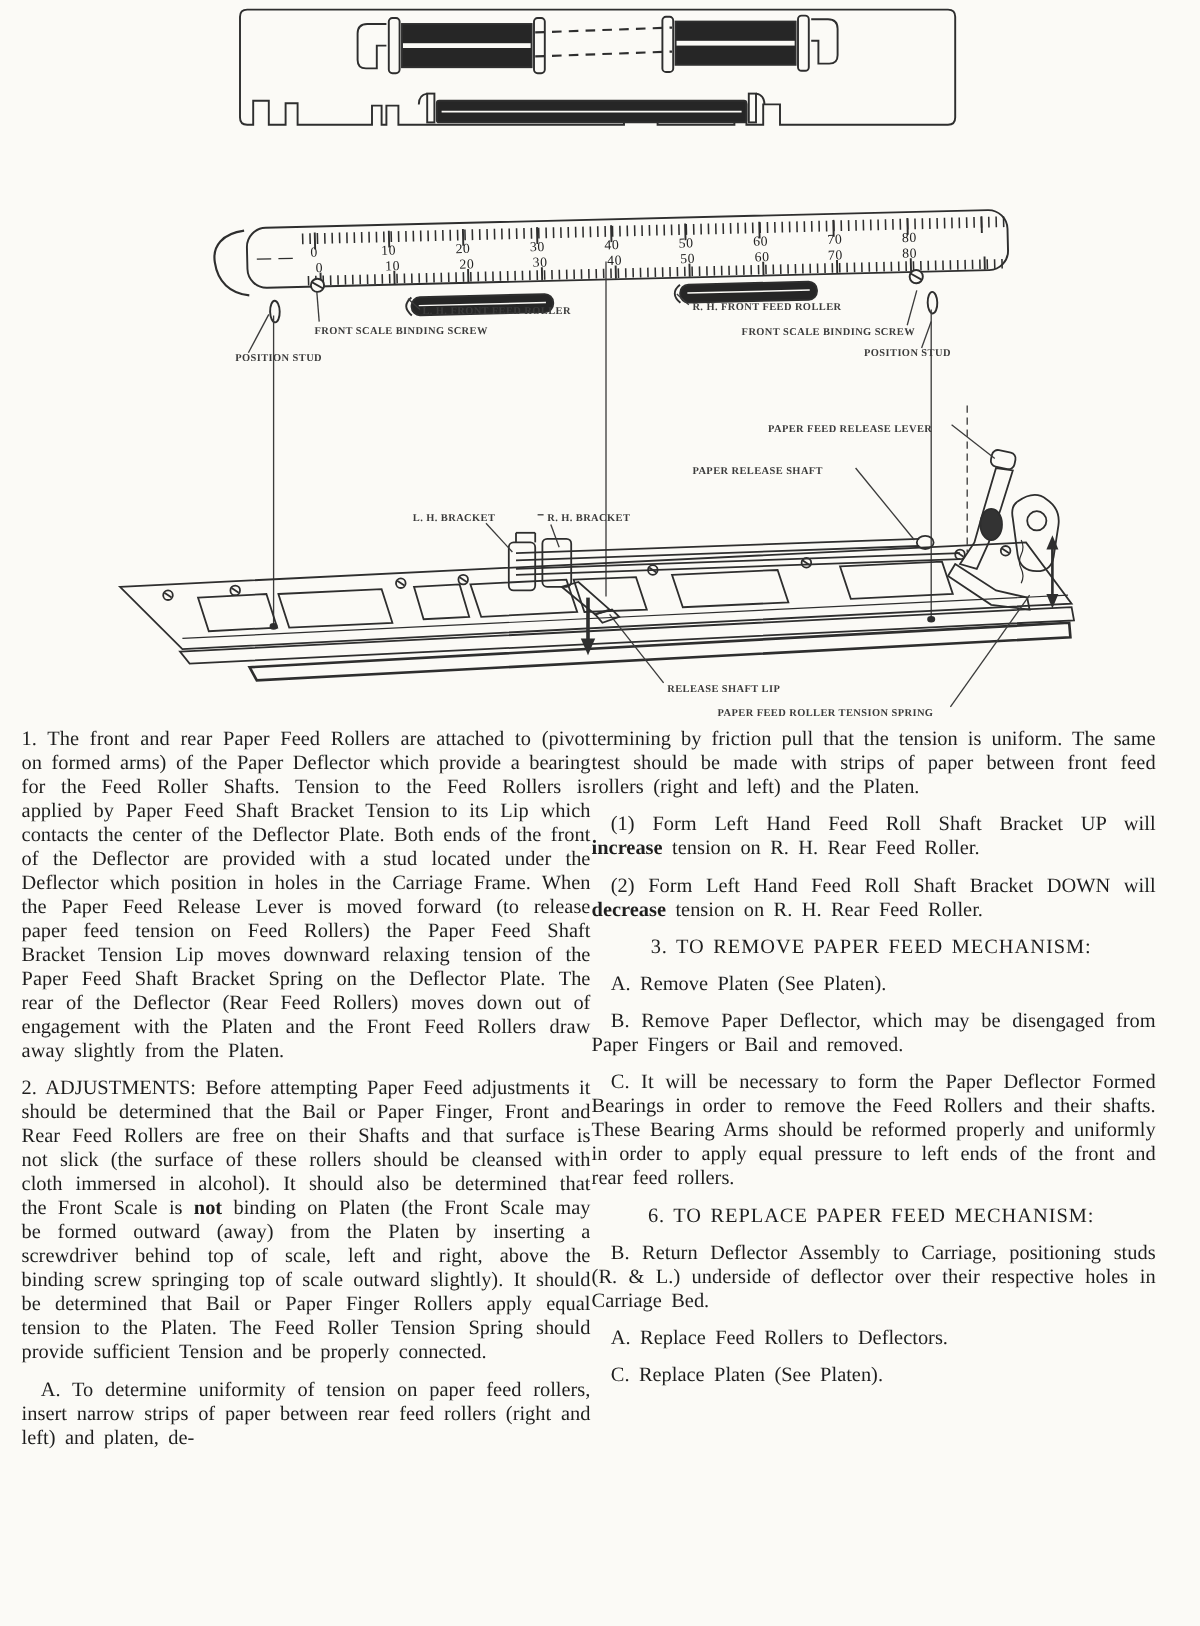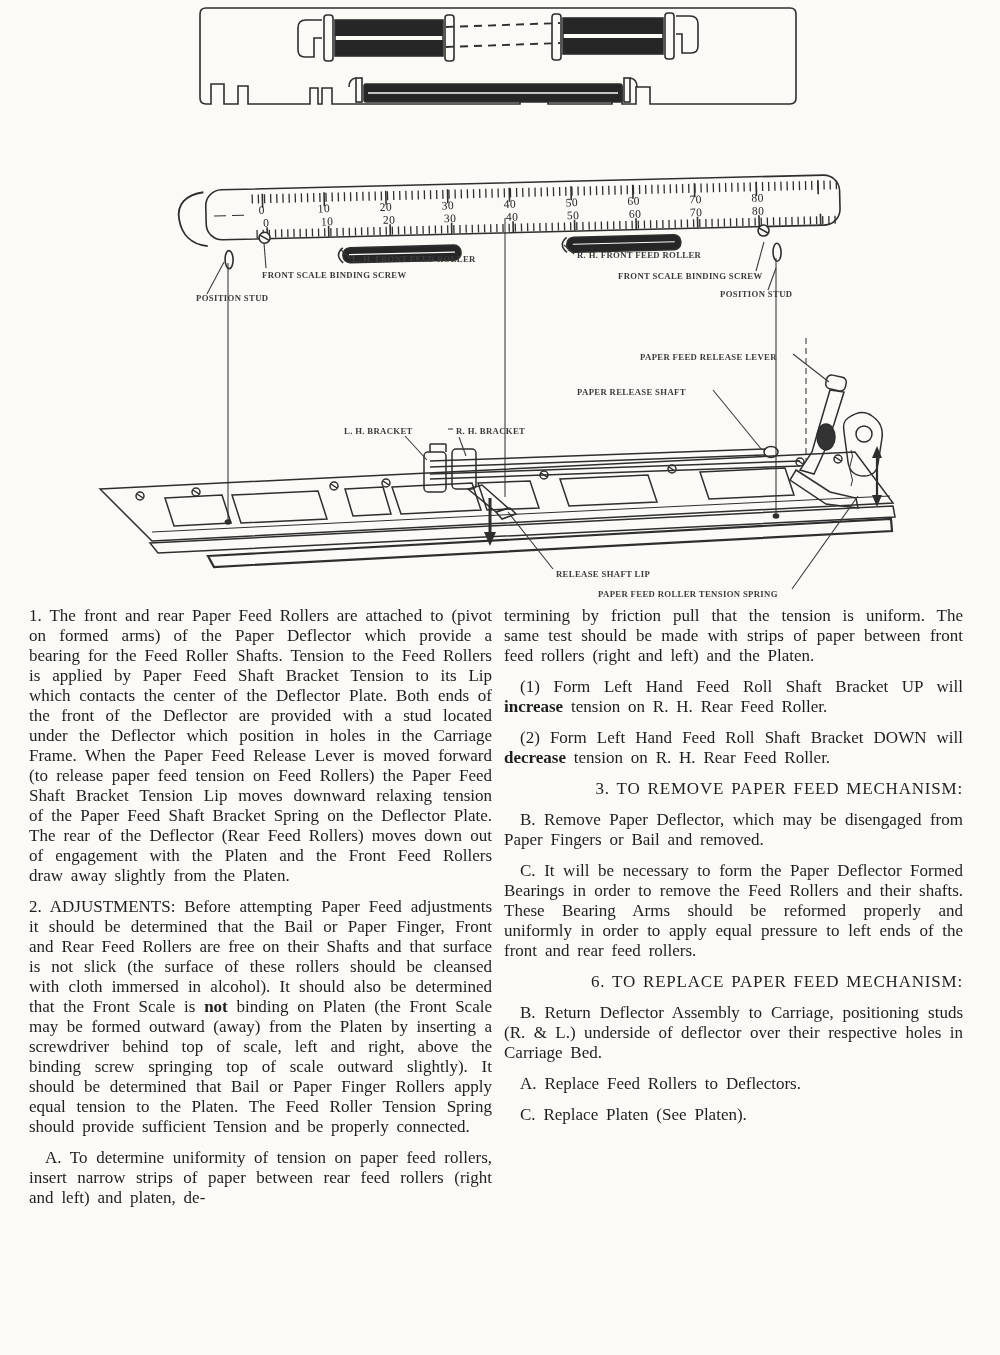--- a/index.html
+++ b/index.html
@@ -19,25 +19,25 @@
     font-family:"Liberation Serif", serif;
     font-size:11.5px; fill:#232323; text-anchor:middle; letter-spacing:0.5px;
   }
   
   .col {
     position:absolute; top:606px; text-align:justify;
     font-size:17px; line-height:20px; word-spacing:3.6px;
   }
   .col-left  { left:14px;  width:478px; }
   .col-right { left:489px; width:474px; }
-  .col p { margin:0 0 11px 15px; }
+  .col p { margin:0 0 11px 4px; }
   .ind { text-indent:16px; }
   .col h3 {
     font-size:17px; font-weight:400; letter-spacing:0.8px;
-    margin:2px 0 11px 0; text-align:right; word-spacing:2px;
+    margin:2px 0 11px 0; text-align:center; word-spacing:2px;
   }
   .col b { font-weight:700; }
 </style>
 </head>
 <body>
 
 <div class="page">
 
   <div class="figures-wrap">
   <svg viewBox="0 0 1000 605" width="1000" height="605">
@@ -269,20 +269,21 @@
     <p class="ind"><span>A. To determine uniformity of tension on paper feed rollers, insert narrow strips of paper between rear feed rollers (right and left) and platen, de-</span></p>
   </div>
 
   <div class="col col-right">
     <p><span>termining by friction pull that the tension is uniform. The same test should be made with strips of paper between front feed rollers (right and left) and the Platen.</span></p>
 
     <p class="ind"><span>(1) Form Left Hand Feed Roll Shaft Bracket UP will </span><b>increase</b><span> tension on R. H. Rear Feed Roller.</span></p>
     <p class="ind"><span>(2) Form Left Hand Feed Roll Shaft Bracket DOWN will </span><b>decrease</b><span> tension on R. H. Rear Feed Roller.</span></p>
 
     <h3>3. TO REMOVE PAPER FEED MECHANISM:</h3>
+    <p class="ind"><span>A. Remove Platen (See Platen).</span></p>
     <p class="ind"><span>B. Remove Paper Deflector, which may be disengaged from Paper Fingers or Bail and removed.</span></p>
     <p class="ind"><span>C. It will be necessary to form the Paper Deflector Formed Bearings in order to remove the Feed Rollers and their shafts. These Bearing Arms should be reformed properly and uniformly in order to apply equal pressure to left ends of the front and rear feed rollers.</span></p>
 
     <h3>6. TO REPLACE PAPER FEED MECHANISM:</h3>
     <p class="ind"><span>B. Return Deflector Assembly to Carriage, positioning studs (R. &amp; L.) underside of deflector over their respective holes in Carriage Bed.</span></p>
     <p class="ind"><span>A. Replace Feed Rollers to Deflectors.</span></p>
     <p class="ind"><span>C. Replace Platen (See Platen).</span></p>
   </div>
 
 </div>

